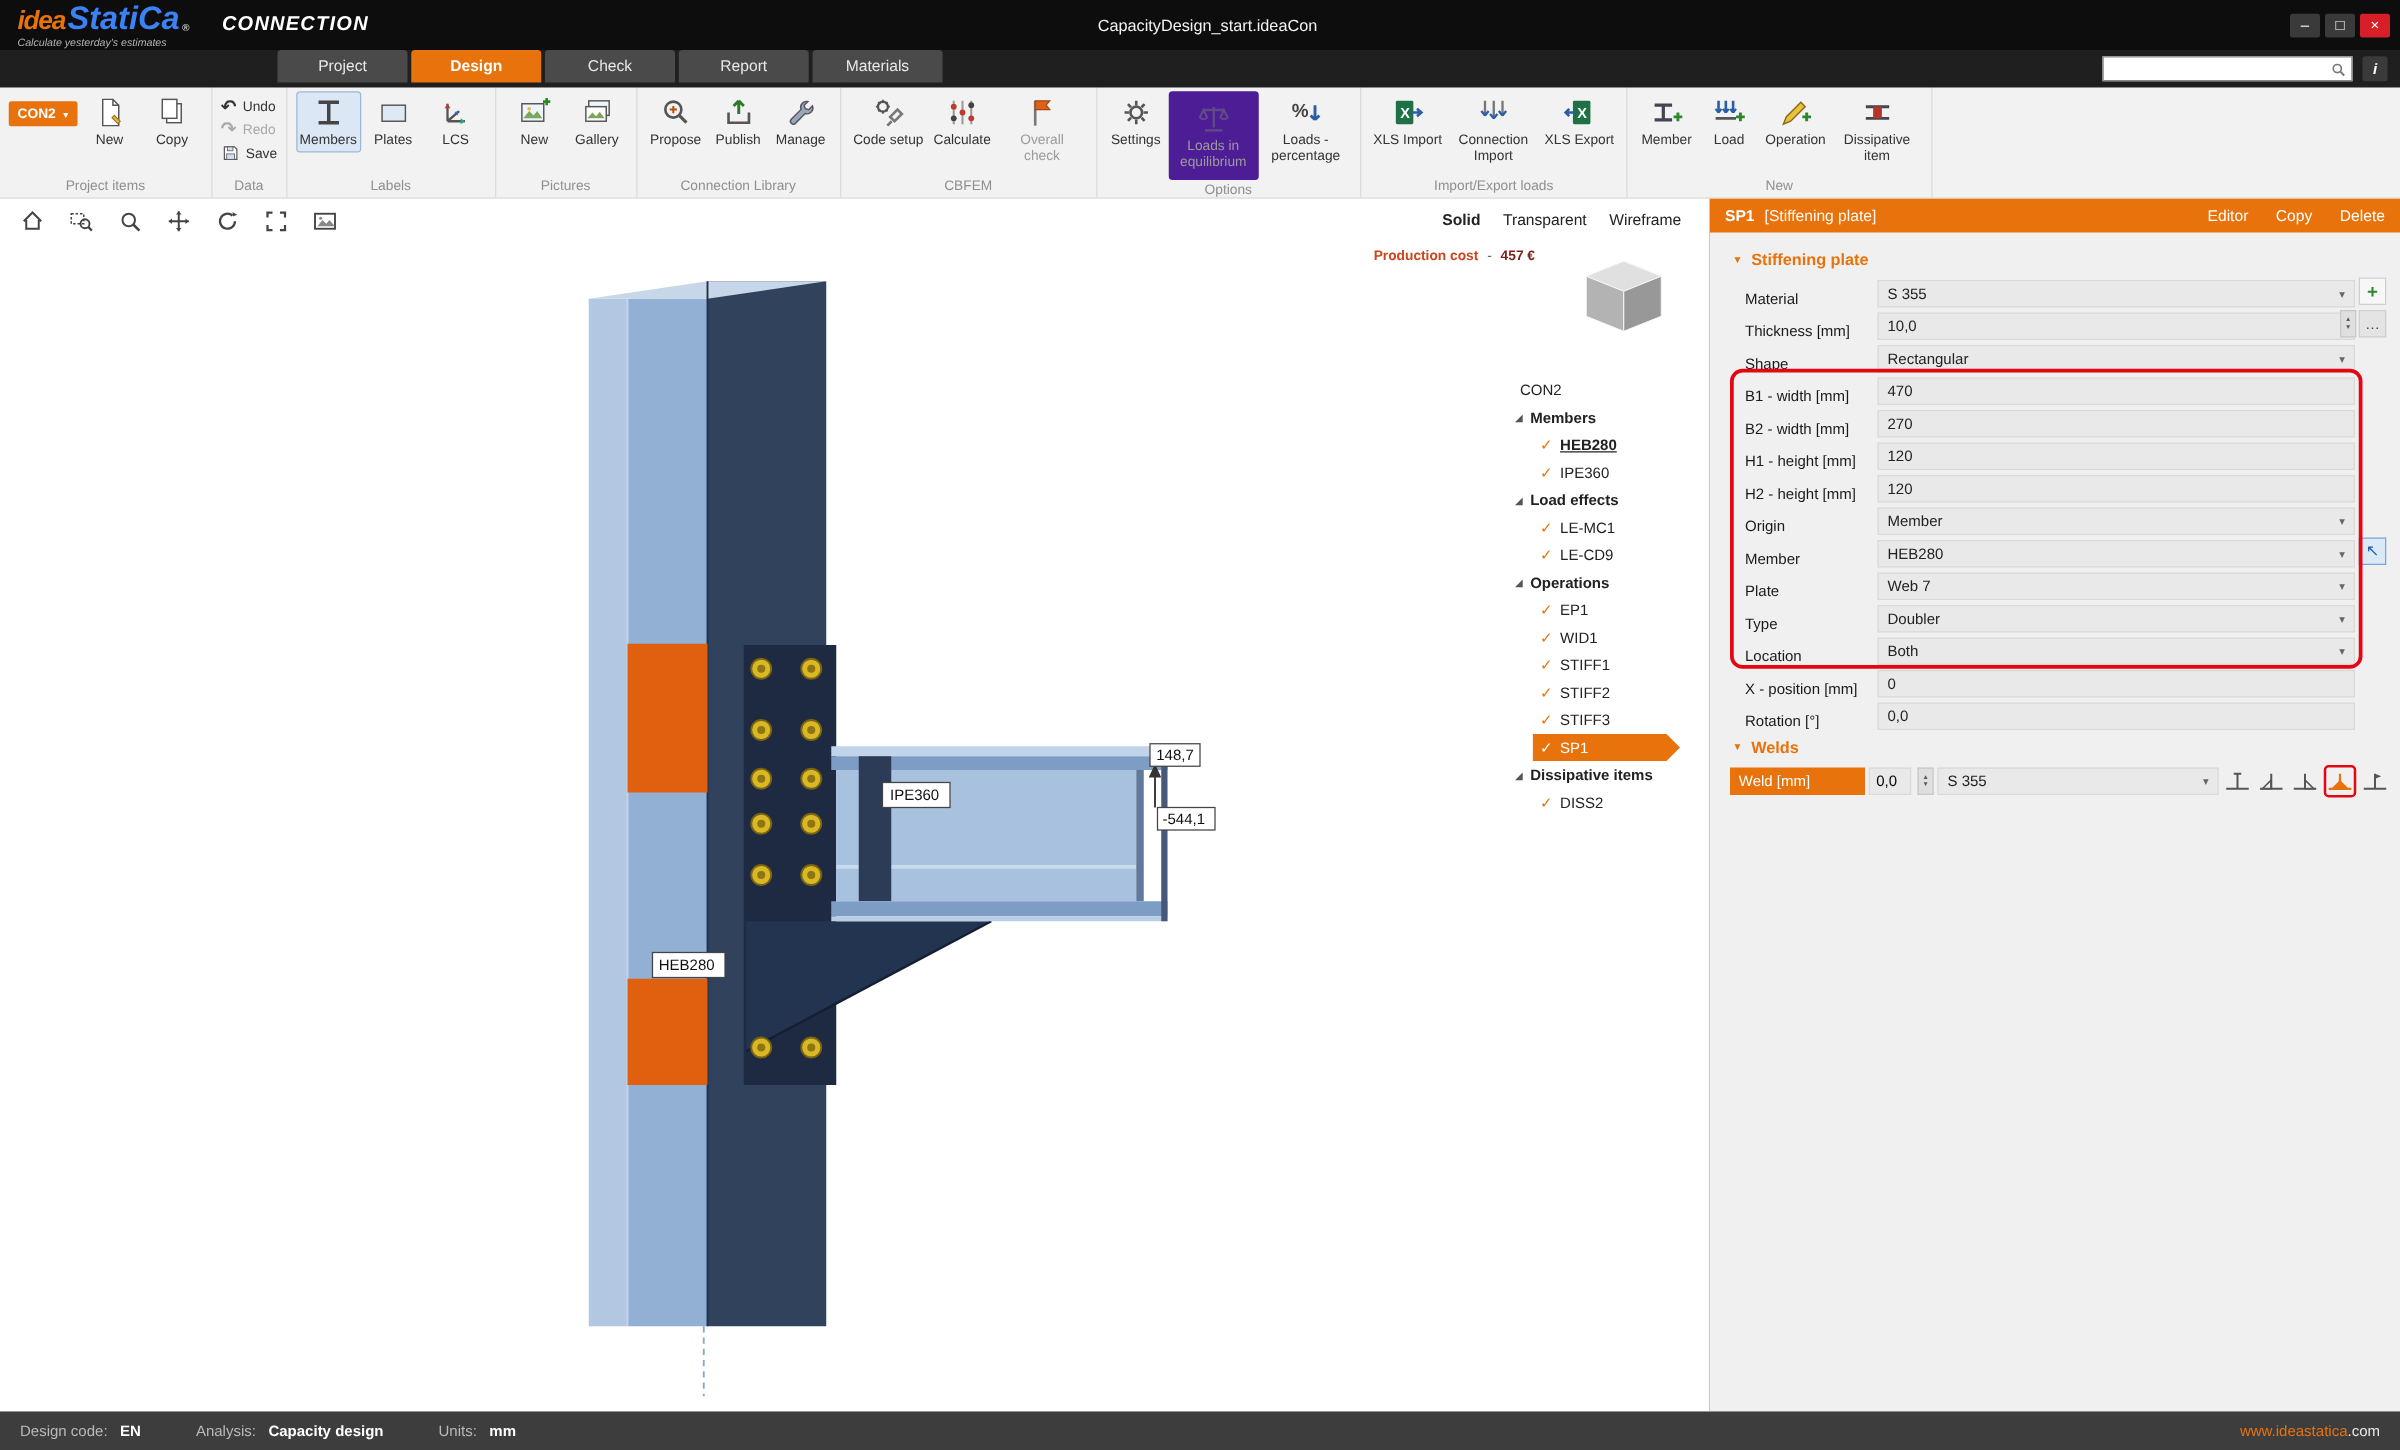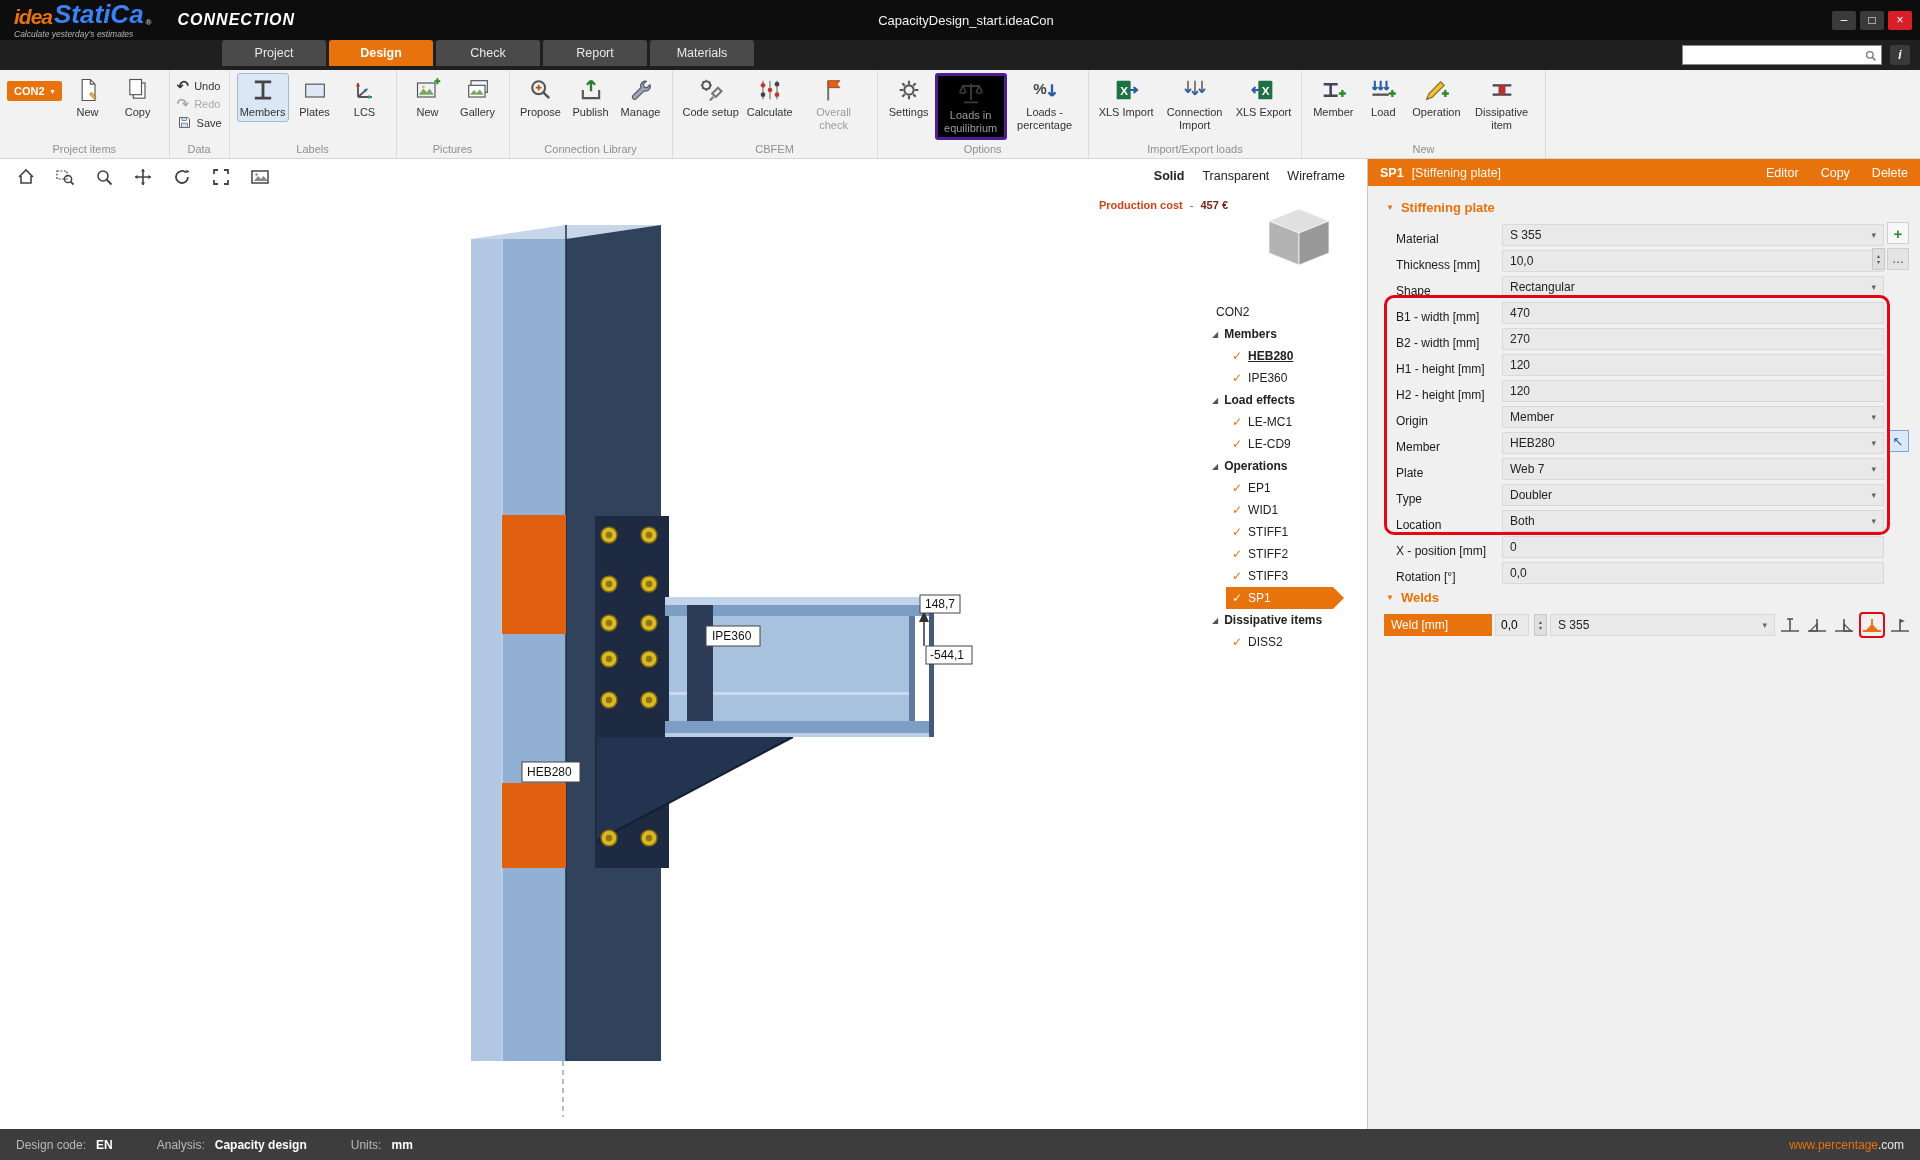--- a/index.html
+++ b/index.html
@@ -31,21 +31,21 @@
   .infobtn{width:20px;height:20px;background:#3a3a3a;color:#fff;display:flex;align-items:center;justify-content:center;font-size:12px;font-style:italic;font-weight:bold;border-radius:2px}
 
   
   .ribbon{height:89px;background:#f2f2f2;border-bottom:1px solid #d6d6d6;display:flex;align-items:stretch}
   .rgroup{display:flex;flex-direction:column;border-right:1px solid #dcdcdc;padding:3px 7px 0 7px}
   .rbtns{flex:1;display:flex;align-items:flex-start;gap:2px}
   .rbtn{display:flex;flex-direction:column;align-items:center;min-width:48px;max-width:72px;padding:3px 3px;border-radius:3px;cursor:default}
   .rbtn .bicon{width:28px;height:28px;flex:none}
   .rbtn .blabel{font-size:11px;color:#333;text-align:center;line-height:1.15;margin-top:2px}
   .rbtn.selected{background:#dce7f5;border:1px solid #9db8d8;padding:2px 2px}
-  .rbtn.disabled{background:#000000;border:3px solid #4c1d95}
+  .rbtn.disabled{background:#4c1d95;border:5px solid #4c1d95}
   .rbtn.disabled .blabel{color:#9b9b9b}
   .rbtn.disabled .bicon{opacity:.5}
   .rbtn.dimlabel .blabel{color:#9b9b9b}
   .rlabel{height:17px;font-size:11px;color:#8f8f8f;text-align:center;padding-top:2px;white-space:nowrap}
   .con2btn{margin-top:8px;background:var(--accent);color:#fff;font-size:11px;font-weight:bold;padding:4px 7px;border-radius:2px;display:flex;align-items:center;gap:6px;cursor:default}
   .con2btn .dd{font-size:8px}
   .rcol{display:flex;flex-direction:column;gap:4px;padding-top:6px}
   .rsmall{display:flex;align-items:center;gap:5px;font-size:11px;color:#333;cursor:default}
   .rsmall .uglyph{font-size:15px;font-weight:bold;line-height:14px}
   .rsmall.dim{color:#a8a8a8}
@@ -827,15 +827,15 @@
 </div>
 
 <div class="statusbar">
   <span>Design code:</span>
   <span class="sv">EN</span>
   <span>Analysis:</span>
   <span class="sv">Capacity design</span>
   <span>Units:</span>
   <span class="sv">mm</span>
   <span class="surl">
-    <span class="o">www.percentage</span><span class="w">.com</span>
+    <span class="o">www.ideastatica</span><span class="w">.com</span>
   </span>
 </div>
 
 </body></html>

